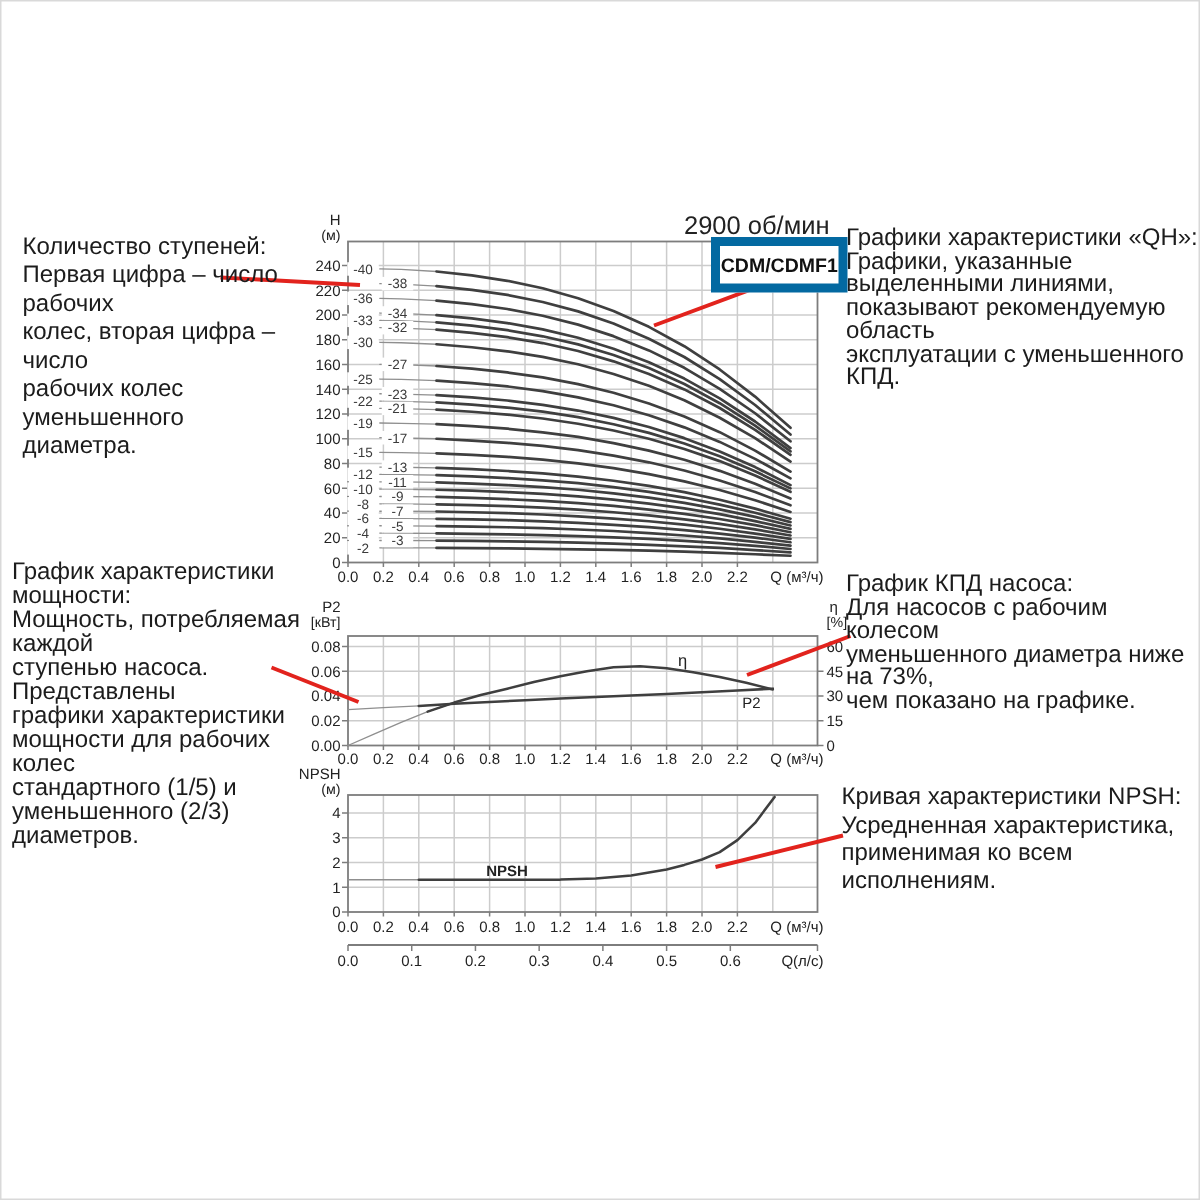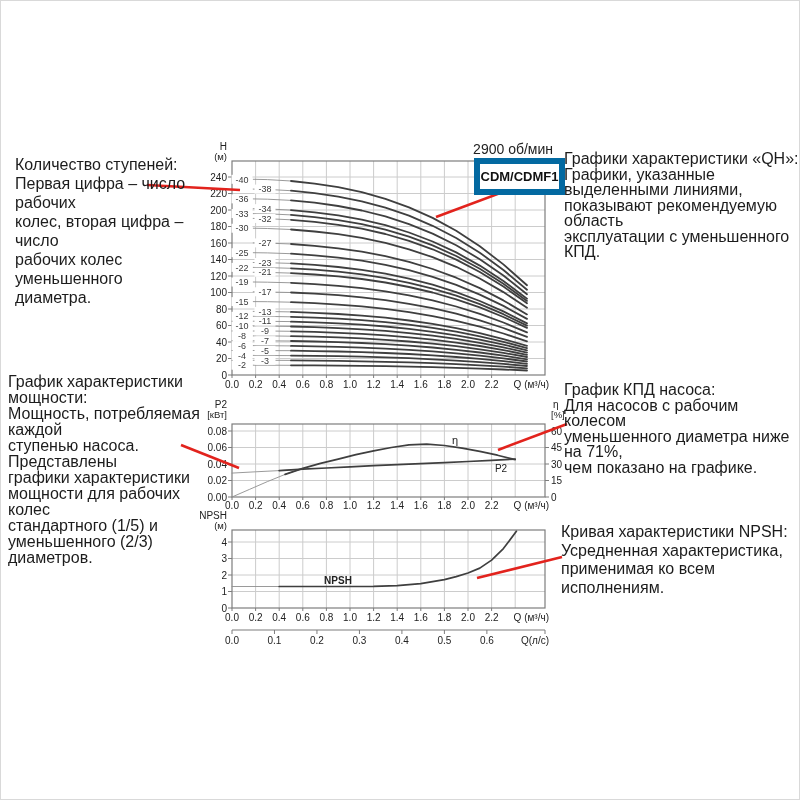--- a/index.html
+++ b/index.html
@@ -13,21 +13,21 @@
   .ann-qh{left:564px;top:151px;line-height:15.5px;width:236px;}
   .ann-power{left:8px;top:374px;line-height:16px;width:195px;}
   .ann-eff{left:564px;top:382px;line-height:15.5px;width:236px;}
   .ann-npsh{left:561px;top:523px;line-height:18.5px;width:236px;}
   #figure{position:absolute;left:0;top:0;}
   .modelbox{
     position:absolute;left:474px;top:158px;width:79px;height:25px;
     border:6px solid #0369a1;background:#fff;color:#111;
     font-weight:bold;font-size:13px;display:flex;align-items:center;justify-content:center;
   }
-  .speed{position:absolute;left:430px;top:141px;width:123px;text-align:right;font-size:14px;color:#222;}
+  .speed{position:absolute;left:430px;top:141px;width:123px;text-align:right;font-size:17px;color:#222;}
 </style>
 </head>
 <body>
 
 <svg id="figure" width="800" height="800" viewBox="0 0 800 800">
     <line x1="255.6" y1="161" x2="255.6" y2="375" stroke="#cccccc" stroke-width="1"></line>
     <line x1="279.2" y1="161" x2="279.2" y2="375" stroke="#cccccc" stroke-width="1"></line>
     <line x1="302.8" y1="161" x2="302.8" y2="375" stroke="#cccccc" stroke-width="1"></line>
     <line x1="326.4" y1="161" x2="326.4" y2="375" stroke="#cccccc" stroke-width="1"></line>
     <line x1="350" y1="161" x2="350" y2="375" stroke="#cccccc" stroke-width="1"></line>
@@ -376,20 +376,20 @@
 эксплуатации с уменьшенного КПД.</div>
 <div class="ann ann-power">График характеристики мощности:
 Мощность, потребляемая каждой
 ступенью насоса. Представлены
 графики характеристики
 мощности для рабочих колес
 стандартного (1/5) и
 уменьшенного (2/3) диаметров.</div>
 <div class="ann ann-eff">График КПД насоса:
 Для насосов с рабочим колесом
-уменьшенного диаметра ниже на 71%,
+уменьшенного диаметра ниже на 73%,
 чем показано на графике.</div>
 <div class="ann ann-npsh">Кривая характеристики NPSH:
 Усредненная характеристика,
 применимая ко всем исполнениям.</div>
 
 <div class="speed">2900 об/мин</div>
 <div class="modelbox">CDM/CDMF1</div>
 
 </body></html>

